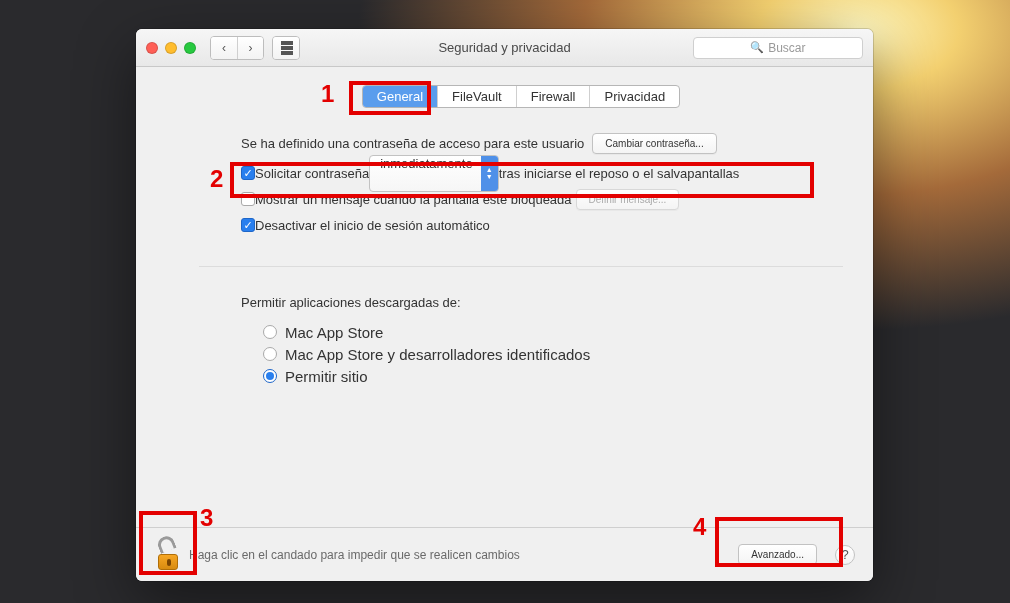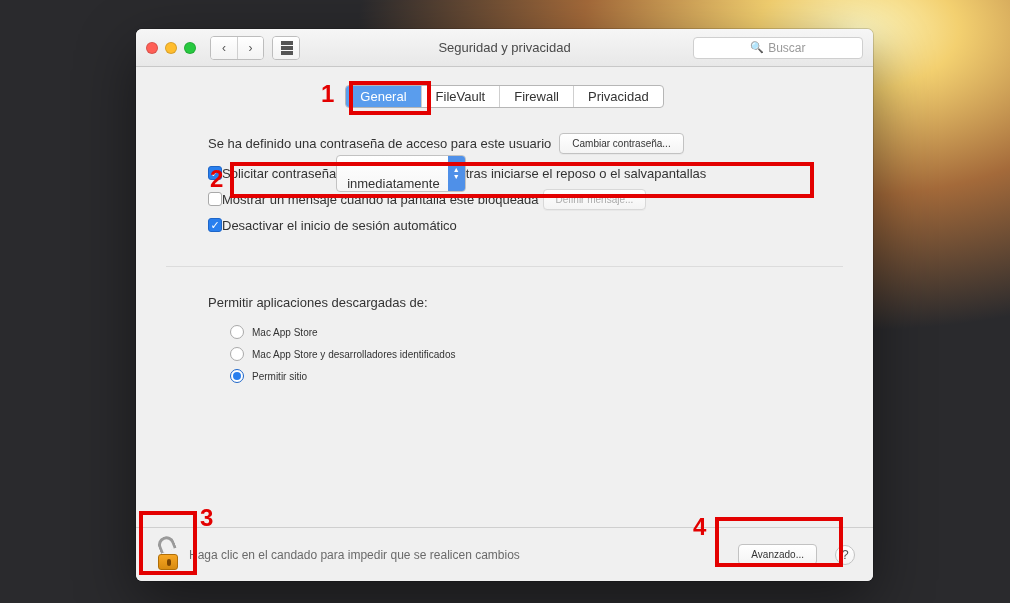--- a/index.html
+++ b/index.html
@@ -57,21 +57,21 @@
     margin-left: auto;
     width: 170px; height: 22px;
     border: 1px solid #cfcfcf; border-radius: 4px;
     background: #fff;
     display: flex; align-items: center; justify-content: center; gap: 4px;
     font-size: 12px; color: #9a9a9a;
   }
   .mag { font-size: 11px; }
 
   
-  .content { flex: 1; padding: 18px 22px 0 22px; display: flex; flex-direction: column; }
+  .content { flex: 1; padding: 18px 22px 0 22px; display: flex; flex-direction: column; margin-left: 33px; }
 
   .tabs-row { display: flex; justify-content: center; margin-bottom: 22px; }
   .tabs { display: inline-flex; border: 1px solid #b6b6b6; border-radius: 4px; overflow: hidden; background: #fff; }
   .tab { padding: 3px 14px; font-size: 13px; color: #333; border-left: 1px solid #cfcfcf; cursor: default; }
   .tab:first-child { border-left: none; }
   .tab.active { background: #5a9ded; color: #fff; }
 
   .section { margin-left: 50px; margin-right: 20px; }
   .line { display: flex; align-items: center; font-size: 13px; color: #333; height: 26px; }
 
@@ -86,36 +86,36 @@
   .mac-btn.disabled { color: #aaa; border-color: #d8d8d8; }
 
   .chk {
     width: 14px; height: 14px; border: 1px solid #a9a9a9; border-radius: 3px;
     background: #fff; display: inline-flex; align-items: center; justify-content: center;
     font-size: 11px; color: #fff; flex: none;
   }
   .chk.on { background: #297fee; border-color: #1e66c8; }
 
   .dropdown {
-    display: inline-flex; align-items: flex-end;
+    display: inline-flex; align-items: flex-start;
     height: 37px; border: 1px solid #c2c2c2; border-radius: 4px;
     background: linear-gradient(#fff,#f6f6f6); font-size: 13px; color: #333;
     overflow: hidden;
   }
   .dropdown .dd-label { padding: 0 8px 0 10px; }
   .dropdown .dd-arrows {
     width: 17px; height: 100%;
     background: #4f90e8; color: #fff;
     display: flex; flex-direction: column; align-items: center; justify-content: center;
     font-size: 7px; line-height: 7px;
   }
 
   .divider { border-top: 1px solid #dcdcdc; margin: 28px 8px 22px 8px; }
 
-  .radio-row { display: flex; align-items: center; gap: 8px; font-size: 10px; color: #333; height: 22px; }
+  .radio-row { display: flex; align-items: center; gap: 8px; font-size: 15px; color: #333; height: 22px; }
   .radio {
     width: 14px; height: 14px; border-radius: 50%;
     border: 1px solid #a9a9a9; background: #fff; position: relative; flex: none;
   }
   .radio.on { border-color: #1e66c8; }
   .radio.on::after {
     content: ""; position: absolute; left: 2px; top: 2px; width: 8px; height: 8px;
     border-radius: 50%; background: #297fee;
   }
 

